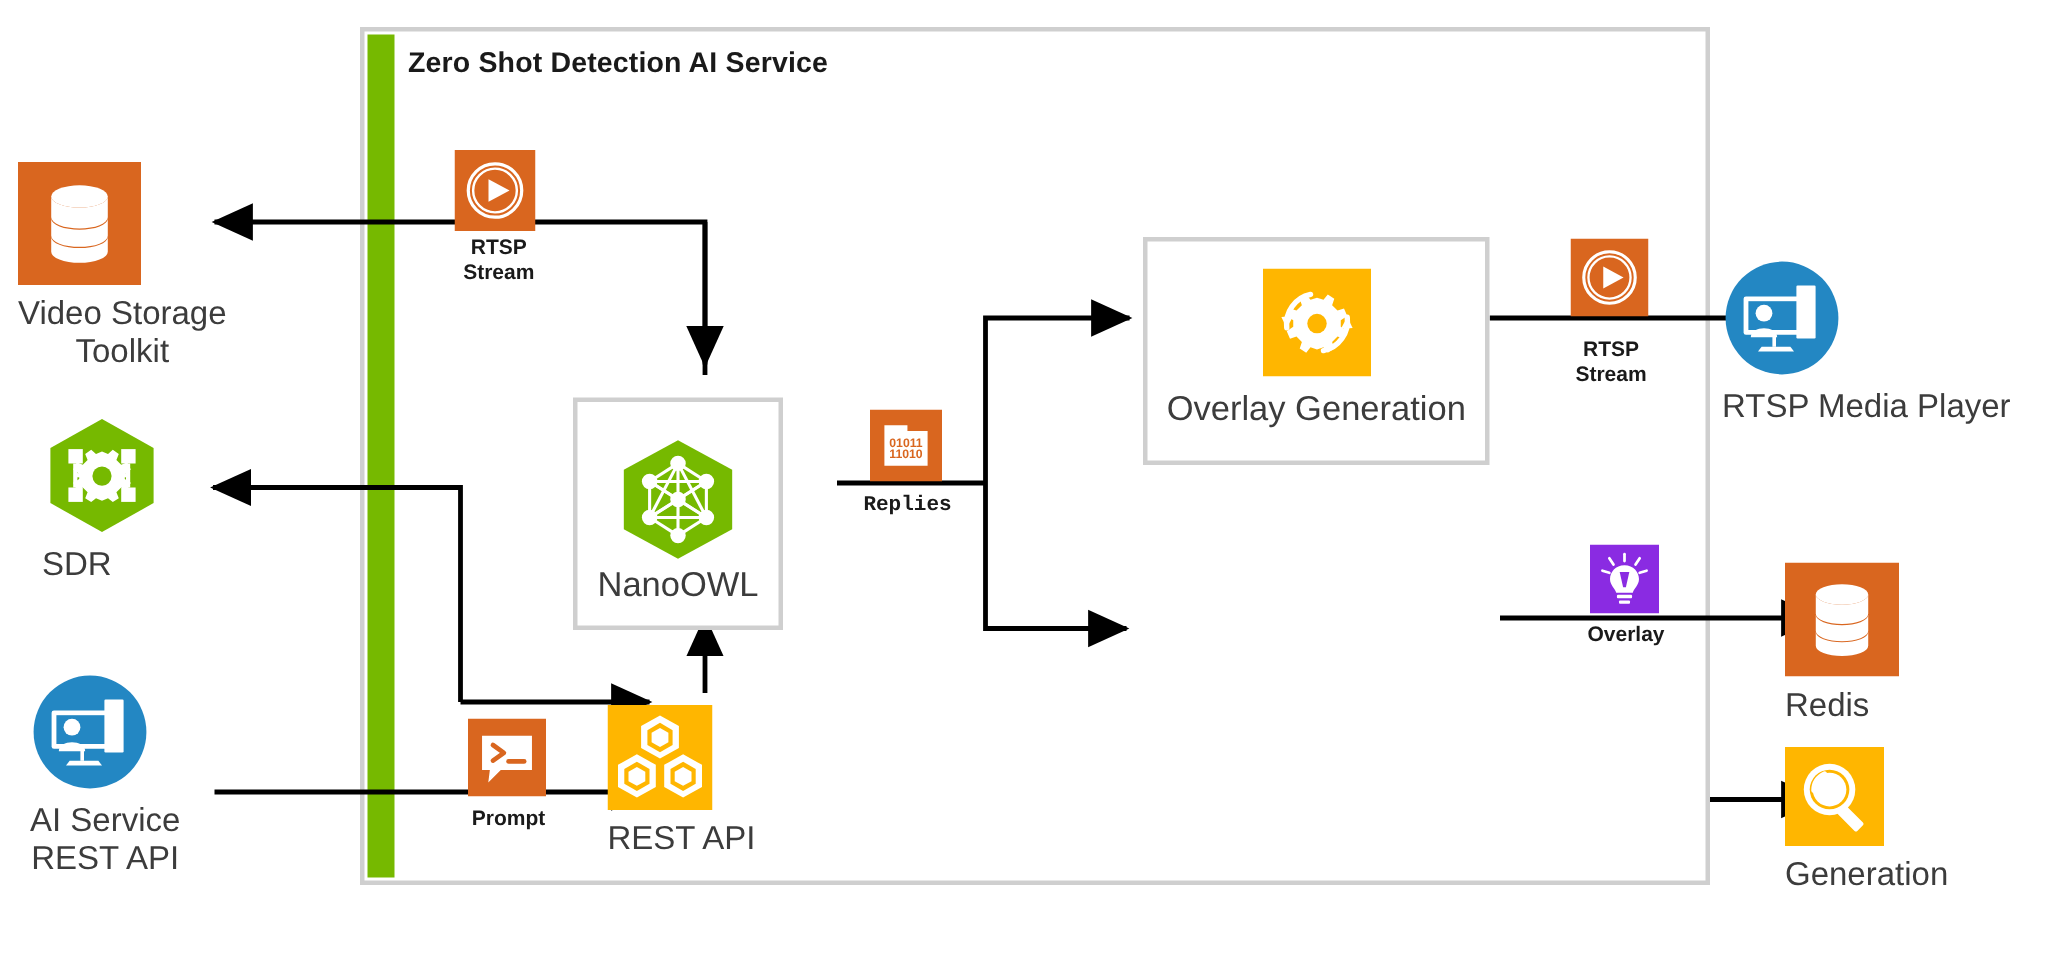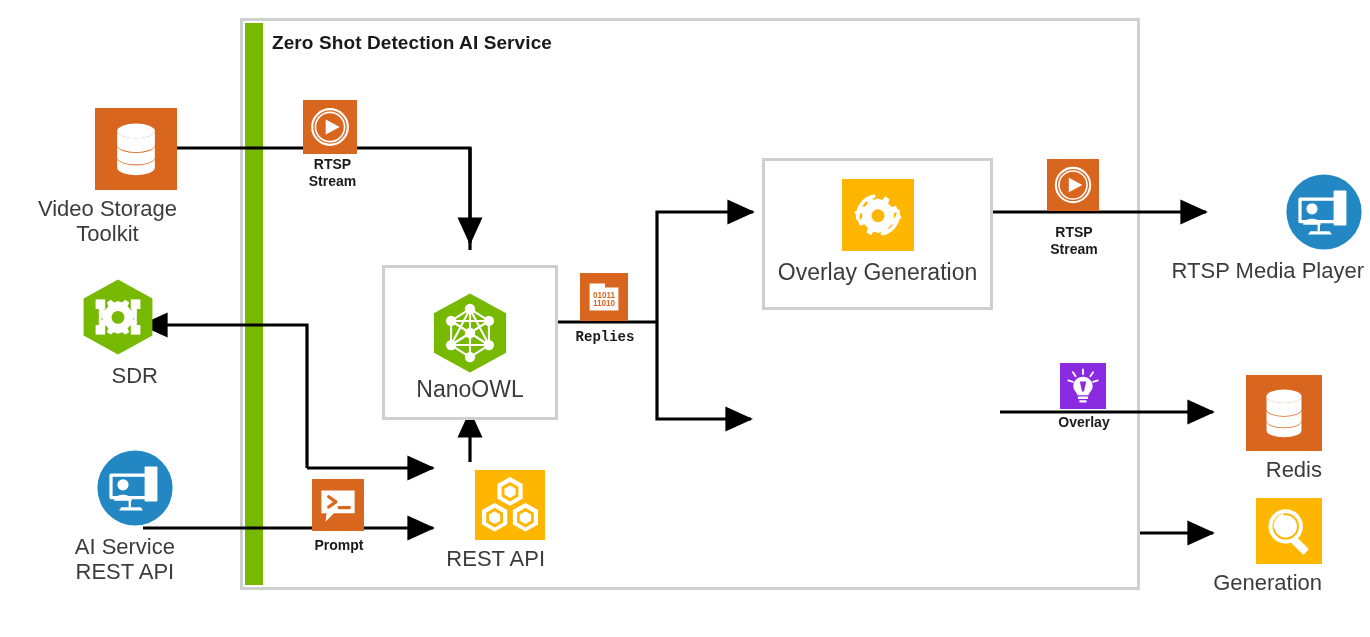--- a/index.html
+++ b/index.html
@@ -49,21 +49,21 @@
     white-space: nowrap;
   }
   
   .sub-box {
     position: absolute;
     border: 3px solid #cfcfcf;
     box-sizing: border-box;
     background: #ffffff;
     margin-top: 16px;
   }
-  #box-nanoowl  { left: 382px; top: 249px; width: 176px; height: 155px; }
+  #box-nanoowl  { left: 382px; top: 249px; width: 140px; height: 155px; }
   #box-overlay  { left: 762px; top: 142px; width: 231px; height: 152px; }
   #box-parsing  { left: 760px; top: 338px; width: 240px; height: 150px; }
 
   .box-inner {
     position: absolute;
     left: 0; right: 0;
     display: flex;
     flex-direction: column;
     align-items: center;
   }
@@ -71,21 +71,21 @@
     font-size: 23px;
     color: #3c3c3c;
     white-space: nowrap;
     text-align: center;
   }
   
   .node {
     position: absolute;
     display: flex;
     flex-direction: column;
-    align-items: flex-end;
+    align-items: flex-start;
   }
   .node-label {
     font-size: 22px;
     color: #3c3c3c;
     text-align: center;
     line-height: 1.14;
     margin-top: 6px;
     white-space: pre-line;
   }
   

